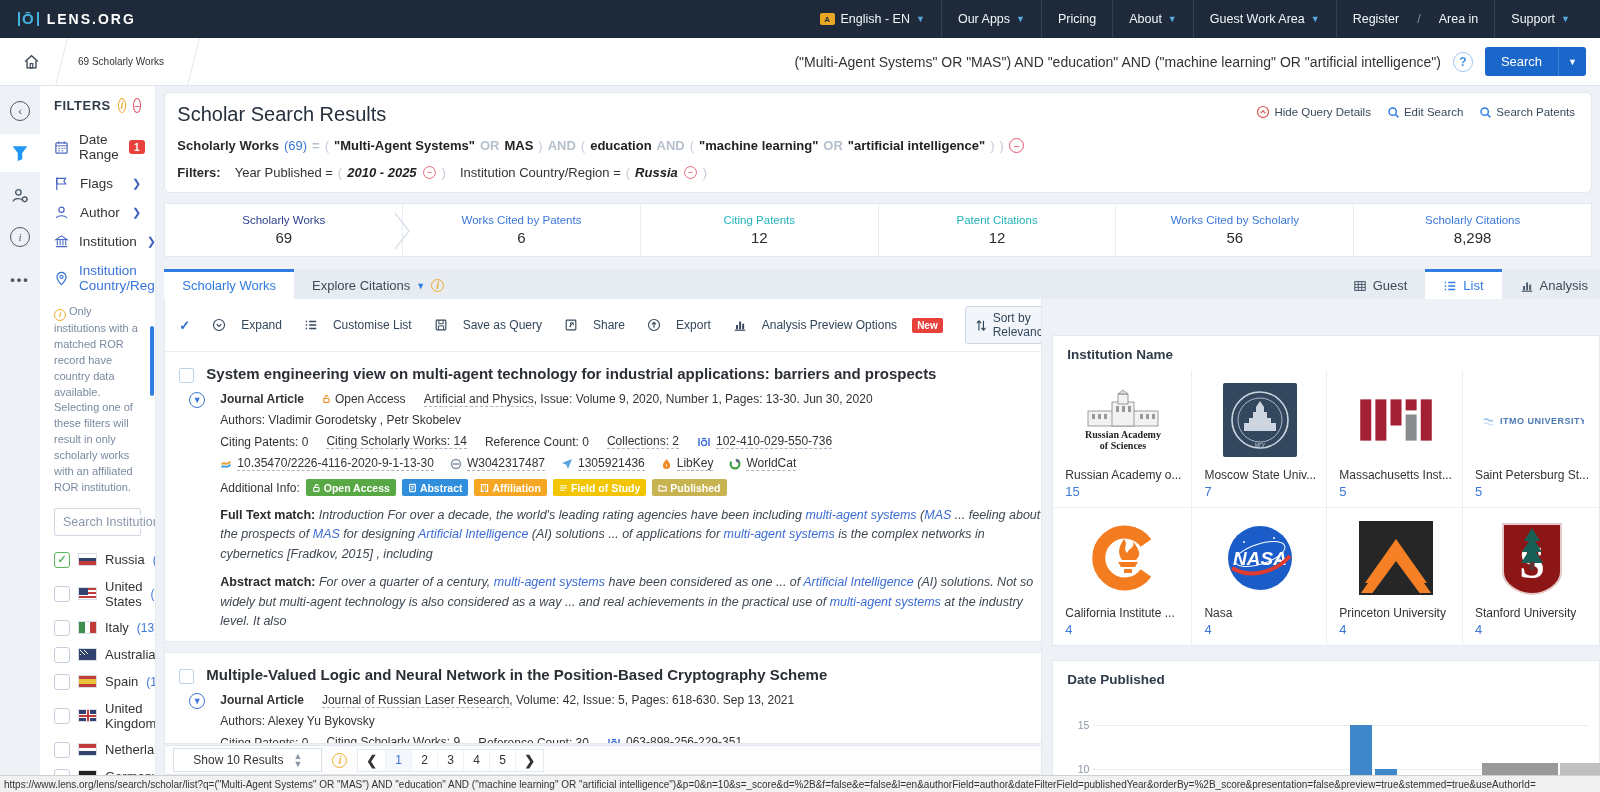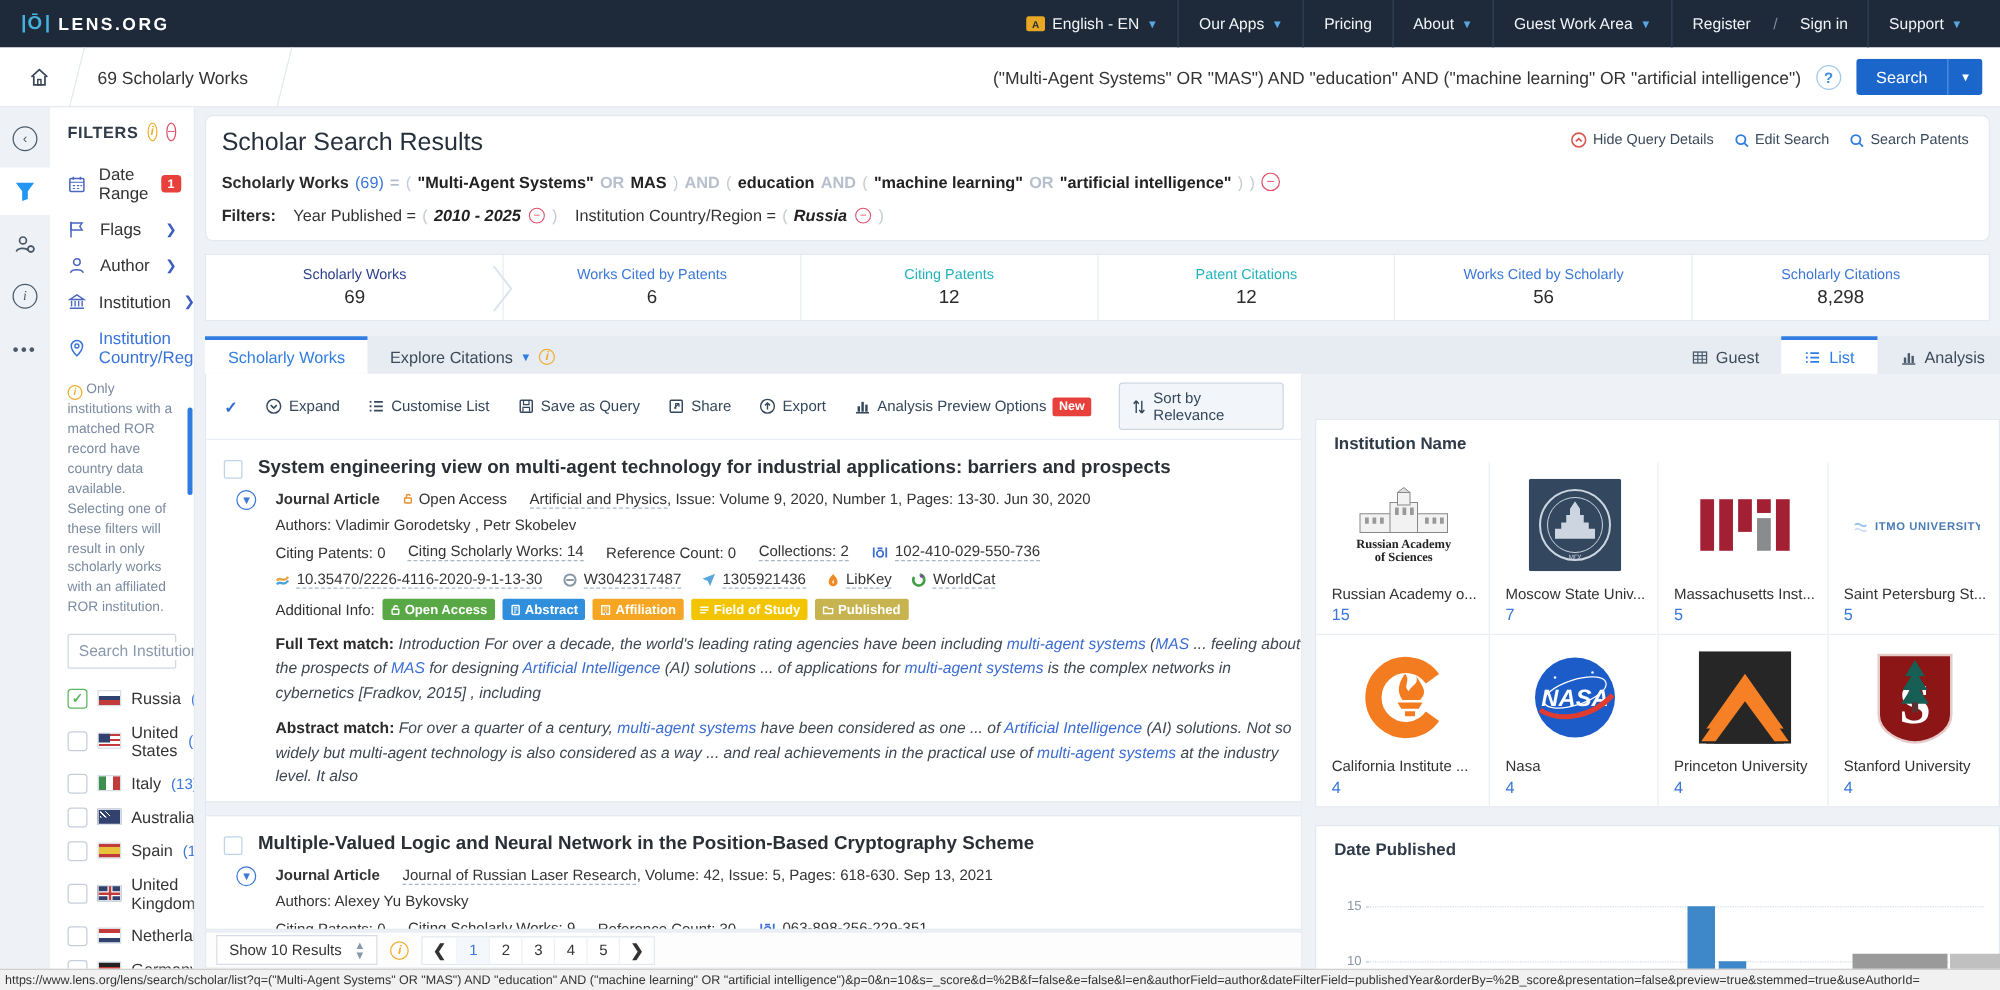--- a/index.html
+++ b/index.html
@@ -17,21 +17,21 @@
   .topmenu .titem:first-child { border-left:none; }
   .caret { color:#5aa7e0; font-size:9px; }
   .slash { color:#7c8ba0; margin-left:12px; }
   .lang-ic { width:15px; height:12px; background:#e8a823; border-radius:2px; color:#1e2a3a; font-size:8px; font-weight:bold; display:flex; align-items:center; justify-content:center; }
 
   
   .searchrow { height:48px; background:#fff; border-bottom:1px solid #dfe6ee; display:flex; align-items:center; padding:0 14px 0 14px; }
   .homebox { width:34px; height:30px; display:flex; align-items:center; justify-content:center; color:#3a4656; cursor:pointer; }
   .crumbwrap { display:flex; align-items:center; height:48px; }
   .crumbsep { width:14px; height:48px; border-right:1px solid #e3e9f0; transform:skewX(-14deg); }
-  .crumb { padding:0 16px; font-size:14px; color:#333; white-space:nowrap; }
+  .crumb { padding:0 16px; font-size:10px; color:#333; white-space:nowrap; }
   .search-right { margin-left:auto; display:flex; align-items:center; gap:12px; }
   .queryline { font-size:14px; color:#333; white-space:nowrap; }
   .qhelp { width:20px; height:20px; border-radius:50%; border:1px solid #9fc6ee; color:#3e8ede; font-size:12px; font-weight:bold; display:flex; align-items:center; justify-content:center; background:#fff; cursor:pointer; }
   .searchbtn { display:flex; align-items:stretch; border-radius:3px; overflow:hidden; cursor:pointer; }
   .searchbtn .main { background:#1a66cb; color:#fff; font-size:13px; padding:7px 16px; }
   .searchbtn .dd { background:#1a66cb; border-left:1px solid #3e82d8; color:#fff; display:flex; align-items:center; padding:0 9px; font-size:9px; }
 
   
   .app { display:flex; height:689px; position:relative; }
   .rail { width:40px; background:#eef1f5; display:flex; flex-direction:column; align-items:center; padding-top:6px; gap:4px; }
@@ -94,21 +94,21 @@
   .tabsrow { margin:12px 0 0 0; height:30px; background:#e7ecf2; display:flex; align-items:stretch; position:relative; }
   .tab { display:flex; align-items:center; gap:6px; padding:0 18px; font-size:13px; color:#3d4a58; cursor:pointer; border-top:3px solid transparent; }
   .tab.active { background:#fff; color:#2f7de1; border-top:3px solid #2f7de1; }
   .tabs-right { position:absolute; right:-6px; top:0; bottom:0; display:flex; align-items:stretch; }
   .tab .tic { color:#4a5a6a; }
   .tab.active .tic { color:#2f7de1; }
 
   .bodyrow { display:flex; align-items:flex-start; }
   .results { width:878px; background:#fff; border:1px solid #e3e9f0; border-top:none; height:445px; overflow:hidden; position:relative; }
   .toolbar { display:flex; align-items:center; gap:22px; padding:7px 14px; border-bottom:1px solid #eaeff5; font-size:12px; color:#33475b; }
-  .tbtn { display:flex; align-items:center; gap:5px; cursor:pointer; white-space:nowrap; }
+  .tbtn { display:flex; align-items:center; gap:15px; cursor:pointer; white-space:nowrap; }
   .tbtn .tbic { color:#33475b; }
   .lead-check { color:#2f6fd0; font-weight:bold; font-size:13px; }
   .newbadge { background:#e8413c; color:#fff; font-size:10px; font-weight:bold; border-radius:2px; padding:2px 5px; }
   .sortbox { margin-left:auto; display:flex; align-items:center; gap:6px; border:1px solid #cdd6e2; background:#f2f6fa; border-radius:3px; padding:4px 9px; font-size:12px; cursor:pointer; }
 
   .ritem { padding:13px 16px 10px 14px; position:relative; }
   .rsep { height:12px; background:#eef1f5; border-top:1px solid #e5eaf0; border-bottom:1px solid #e5eaf0; }
   .rtitle-row { display:flex; align-items:flex-start; gap:12px; }
   .rcheck { width:15px; height:15px; border:1px solid #bcd4ea; border-radius:2px; margin-top:3px; flex:0 0 auto; cursor:pointer; }
   .rtitle { font-size:15px; font-weight:600; color:#2b2f36; cursor:pointer; }
@@ -124,21 +124,21 @@
   .addinfo { display:flex; align-items:center; gap:6px; font-size:12px; margin-bottom:10px; }
   .addinfo .ailabel { color:#333; }
   .abadge { display:inline-flex; align-items:center; gap:3px; color:#fff; font-size:10.5px; font-weight:bold; border-radius:2px; padding:2.5px 6px; }
   .b-green { background:#58a846; } .b-blue { background:#2f8fdd; } .b-orange { background:#f5a623; } .b-yellow { background:#f2c500; } .b-olive { background:#c8b351; }
   .match { font-size:12.5px; color:#3e4752; line-height:1.55; margin:9px 0 0 0; width:830px; }
   .match .mlabel { font-weight:bold; font-style:normal; color:#2b2b2b; }
   .match .seg { font-style:italic; }
   .match .hl { color:#3b6cd4; font-style:italic; }
 
   .pager { position:absolute; left:8px; bottom:0; width:878px; height:30px; background:#fdfdfe; border:1px solid #e3e9f0; display:flex; align-items:center; gap:10px; padding:0 8px; z-index:5; }
-  .showsel { display:flex; align-items:center; gap:10px; border:1px solid #d7dee8; background:#fff; padding:3px 9px; font-size:12px; cursor:pointer; }
+  .showsel { display:flex; align-items:center; gap:10px; border:1px solid #d7dee8; background:#fff; padding:3px 19px; font-size:12px; cursor:pointer; }
   .updown { color:#8a97a6; font-size:9px; line-height:8px; }
   .pgroup { display:flex; align-items:stretch; border:1px solid #e3e9f0; background:#fff; }
   .pbtn { min-width:26px; padding:3px 8px; display:flex; align-items:center; justify-content:center; font-size:12px; color:#333; border-right:1px solid #eef2f6; cursor:pointer; }
   .pbtn.nav { font-weight:bold; font-size:13px; }
   .pbtn.cur { color:#3b77d8; background:#f4f8fd; }
   .pbtn:last-child { border-right:none; }
 
   
   .rightcol { flex:1; padding:36px 0 0 10px; }
   .panel { background:#fff; border:1px solid #e3e9f0; }
@@ -197,21 +197,21 @@
         <span>About</span>
         <span class="caret">▼</span>
       </div>
       <div class="titem">
         <span>Guest Work Area</span>
         <span class="caret">▼</span>
       </div>
       <div class="titem">
         <span>Register</span>
         <span class="slash">/</span>
-        <span style="margin-left: 12px;">Sign in</span>
+        <span style="margin-left: 12px;">Area in</span>
       </div>
       <div class="titem">
         <span>Support</span>
         <span class="caret">▼</span>
       </div>
     </div>
 </div>
 
 <div class="searchrow">
   <div class="homebox">

